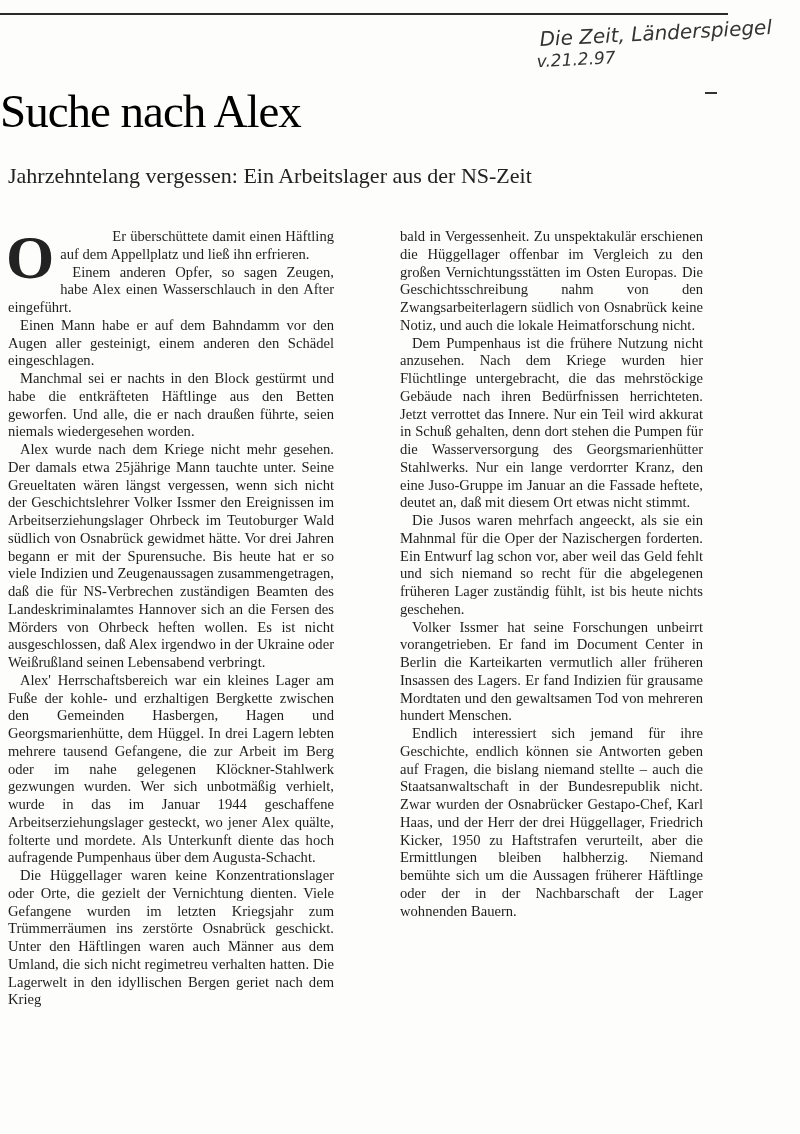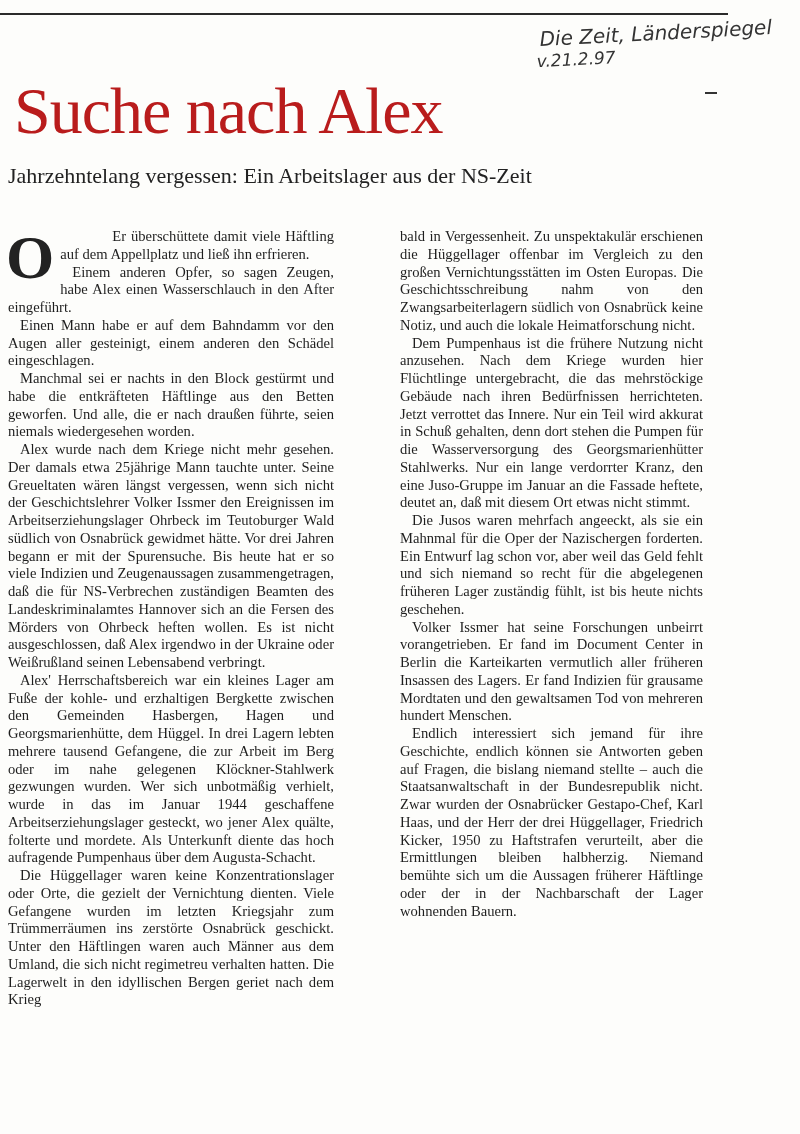--- a/index.html
+++ b/index.html
@@ -5,21 +5,21 @@
   html, body { margin: 0; padding: 0; }
   body {
     width: 800px; height: 1134px; background: #fdfdfb; position: relative; overflow: hidden;
     font-family: "Liberation Serif", "DejaVu Serif", serif; color: #1e1e1e;
   }
   .top-rule { position: absolute; left: 0; top: 13px; width: 728px; height: 2px; background: #2a2a2a; }
   .handnote { position: absolute; left: 540px; top: 22px; font-family: "DejaVu Sans", sans-serif; font-style: italic; color: #333; font-size: 20px; line-height: 22px; transform: rotate(-3deg); }
   .handnote div { white-space: nowrap; }
   .handnote .l2 { margin-left: -4px; font-size: 17px; }
   .dash { position: absolute; left: 705px; top: 92px; width: 12px; height: 2px; background: #333; }
-  .headline { position: absolute; left: 14px; top: 76px; font-size: 66px; line-height: 70px; letter-spacing: -1px; color: #b91c1c; white-space: nowrap; }
+  .headline { position: absolute; left: 0; top: 76px; font-size: 47px; line-height: 70px; letter-spacing: -1px; color: #000000; white-space: nowrap; }
   .subhead { position: absolute; left: 8px; top: 163px; font-size: 22px; line-height: 26px; color: #222; white-space: nowrap; text-align: center; }
   .col { position: absolute; font-size: 14.6px; line-height: 17.75px; text-align: justify; }
   .col-left { left: 8px; top: 228px; width: 326px; }
   .col-right { left: 400px; top: 228px; width: 303px; }
   .col p { margin: 0; text-indent: 12px; }
   .col p.noindent { text-indent: 0; }
   .dropcap { float: left; font-size: 62px; line-height: 50px; margin: 4px 6px 0 -2px; font-weight: bold; color: #222; }
   .byline { display: block; text-align: right; font-style: italic; margin-top: -17.75px; }
 </style>
 </head>
@@ -30,21 +30,21 @@
   <div>Die Zeit, Länderspiegel</div>
   <div class="l2">v.21.2.97</div>
 </div>
 <div class="dash"></div>
 
 <h1 class="headline" style="margin:0;font-weight:normal;">Suche nach Alex</h1>
 <h2 class="subhead" style="margin:0;font-weight:normal;">Jahrzehntelang vergessen: Ein Arbeitslager aus der NS-Zeit</h2>
 
 <div class="col col-left">
   <p class="noindent"><span class="dropcap">O</span></p>
-  <p style="text-indent:52px">Er überschüttete damit viele Häftling auf dem Appellplatz und ließ ihn erfrieren.</p>
+  <p style="text-indent:52px">Er überschüttete damit einen Häftling auf dem Appellplatz und ließ ihn erfrieren.</p>
   <p>Einem anderen Opfer, so sagen Zeugen, habe Alex einen Wasserschlauch in den After eingeführt.</p>
   <p>Einen Mann habe er auf dem Bahndamm vor den Augen aller gesteinigt, einem anderen den Schädel eingeschlagen.</p>
   <p>Manchmal sei er nachts in den Block gestürmt und habe die entkräfteten Häftlinge aus den Betten geworfen. Und alle, die er nach draußen führte, seien niemals wiedergesehen worden.</p>
   <p>Alex wurde nach dem Kriege nicht mehr gesehen. Der damals etwa 25jährige Mann tauchte unter. Seine Greueltaten wären längst vergessen, wenn sich nicht der Geschichtslehrer Volker Issmer den Ereignissen im Arbeitserziehungslager Ohrbeck im Teutoburger Wald südlich von Osnabrück gewidmet hätte. Vor drei Jahren begann er mit der Spurensuche. Bis heute hat er so viele Indizien und Zeugenaussagen zusammengetragen, daß die für NS-Verbrechen zuständigen Beamten des Landeskriminalamtes Hannover sich an die Fersen des Mörders von Ohrbeck heften wollen. Es ist nicht ausgeschlossen, daß Alex irgendwo in der Ukraine oder Weißrußland seinen Lebensabend verbringt.</p>
   <p>Alex' Herrschaftsbereich war ein kleines Lager am Fuße der kohle- und erzhaltigen Bergkette zwischen den Gemeinden Hasbergen, Hagen und Georgsmarienhütte, dem Hüggel. In drei Lagern lebten mehrere tausend Gefangene, die zur Arbeit im Berg oder im nahe gelegenen Klöckner-Stahlwerk gezwungen wurden. Wer sich unbotmäßig verhielt, wurde in das im Januar 1944 geschaffene Arbeitserziehungslager gesteckt, wo jener Alex quälte, folterte und mordete. Als Unterkunft diente das hoch aufragende Pumpenhaus über dem Augusta-Schacht.</p>
   <p>Die Hüggellager waren keine Konzentrationslager oder Orte, die gezielt der Vernichtung dienten. Viele Gefangene wurden im letzten Kriegsjahr zum Trümmerräumen ins zerstörte Osnabrück geschickt. Unter den Häftlingen waren auch Männer aus dem Umland, die sich nicht regimetreu verhalten hatten. Die Lagerwelt in den idyllischen Bergen geriet nach dem Krieg</p>
 </div>
 
 <div class="col col-right">
   <p class="noindent">bald in Vergessenheit. Zu unspektakulär erschienen die Hüggellager offenbar im Vergleich zu den großen Vernichtungsstätten im Osten Europas. Die Geschichtsschreibung nahm von den Zwangsarbeiterlagern südlich von Osnabrück keine Notiz, und auch die lokale Heimatforschung nicht.</p>

